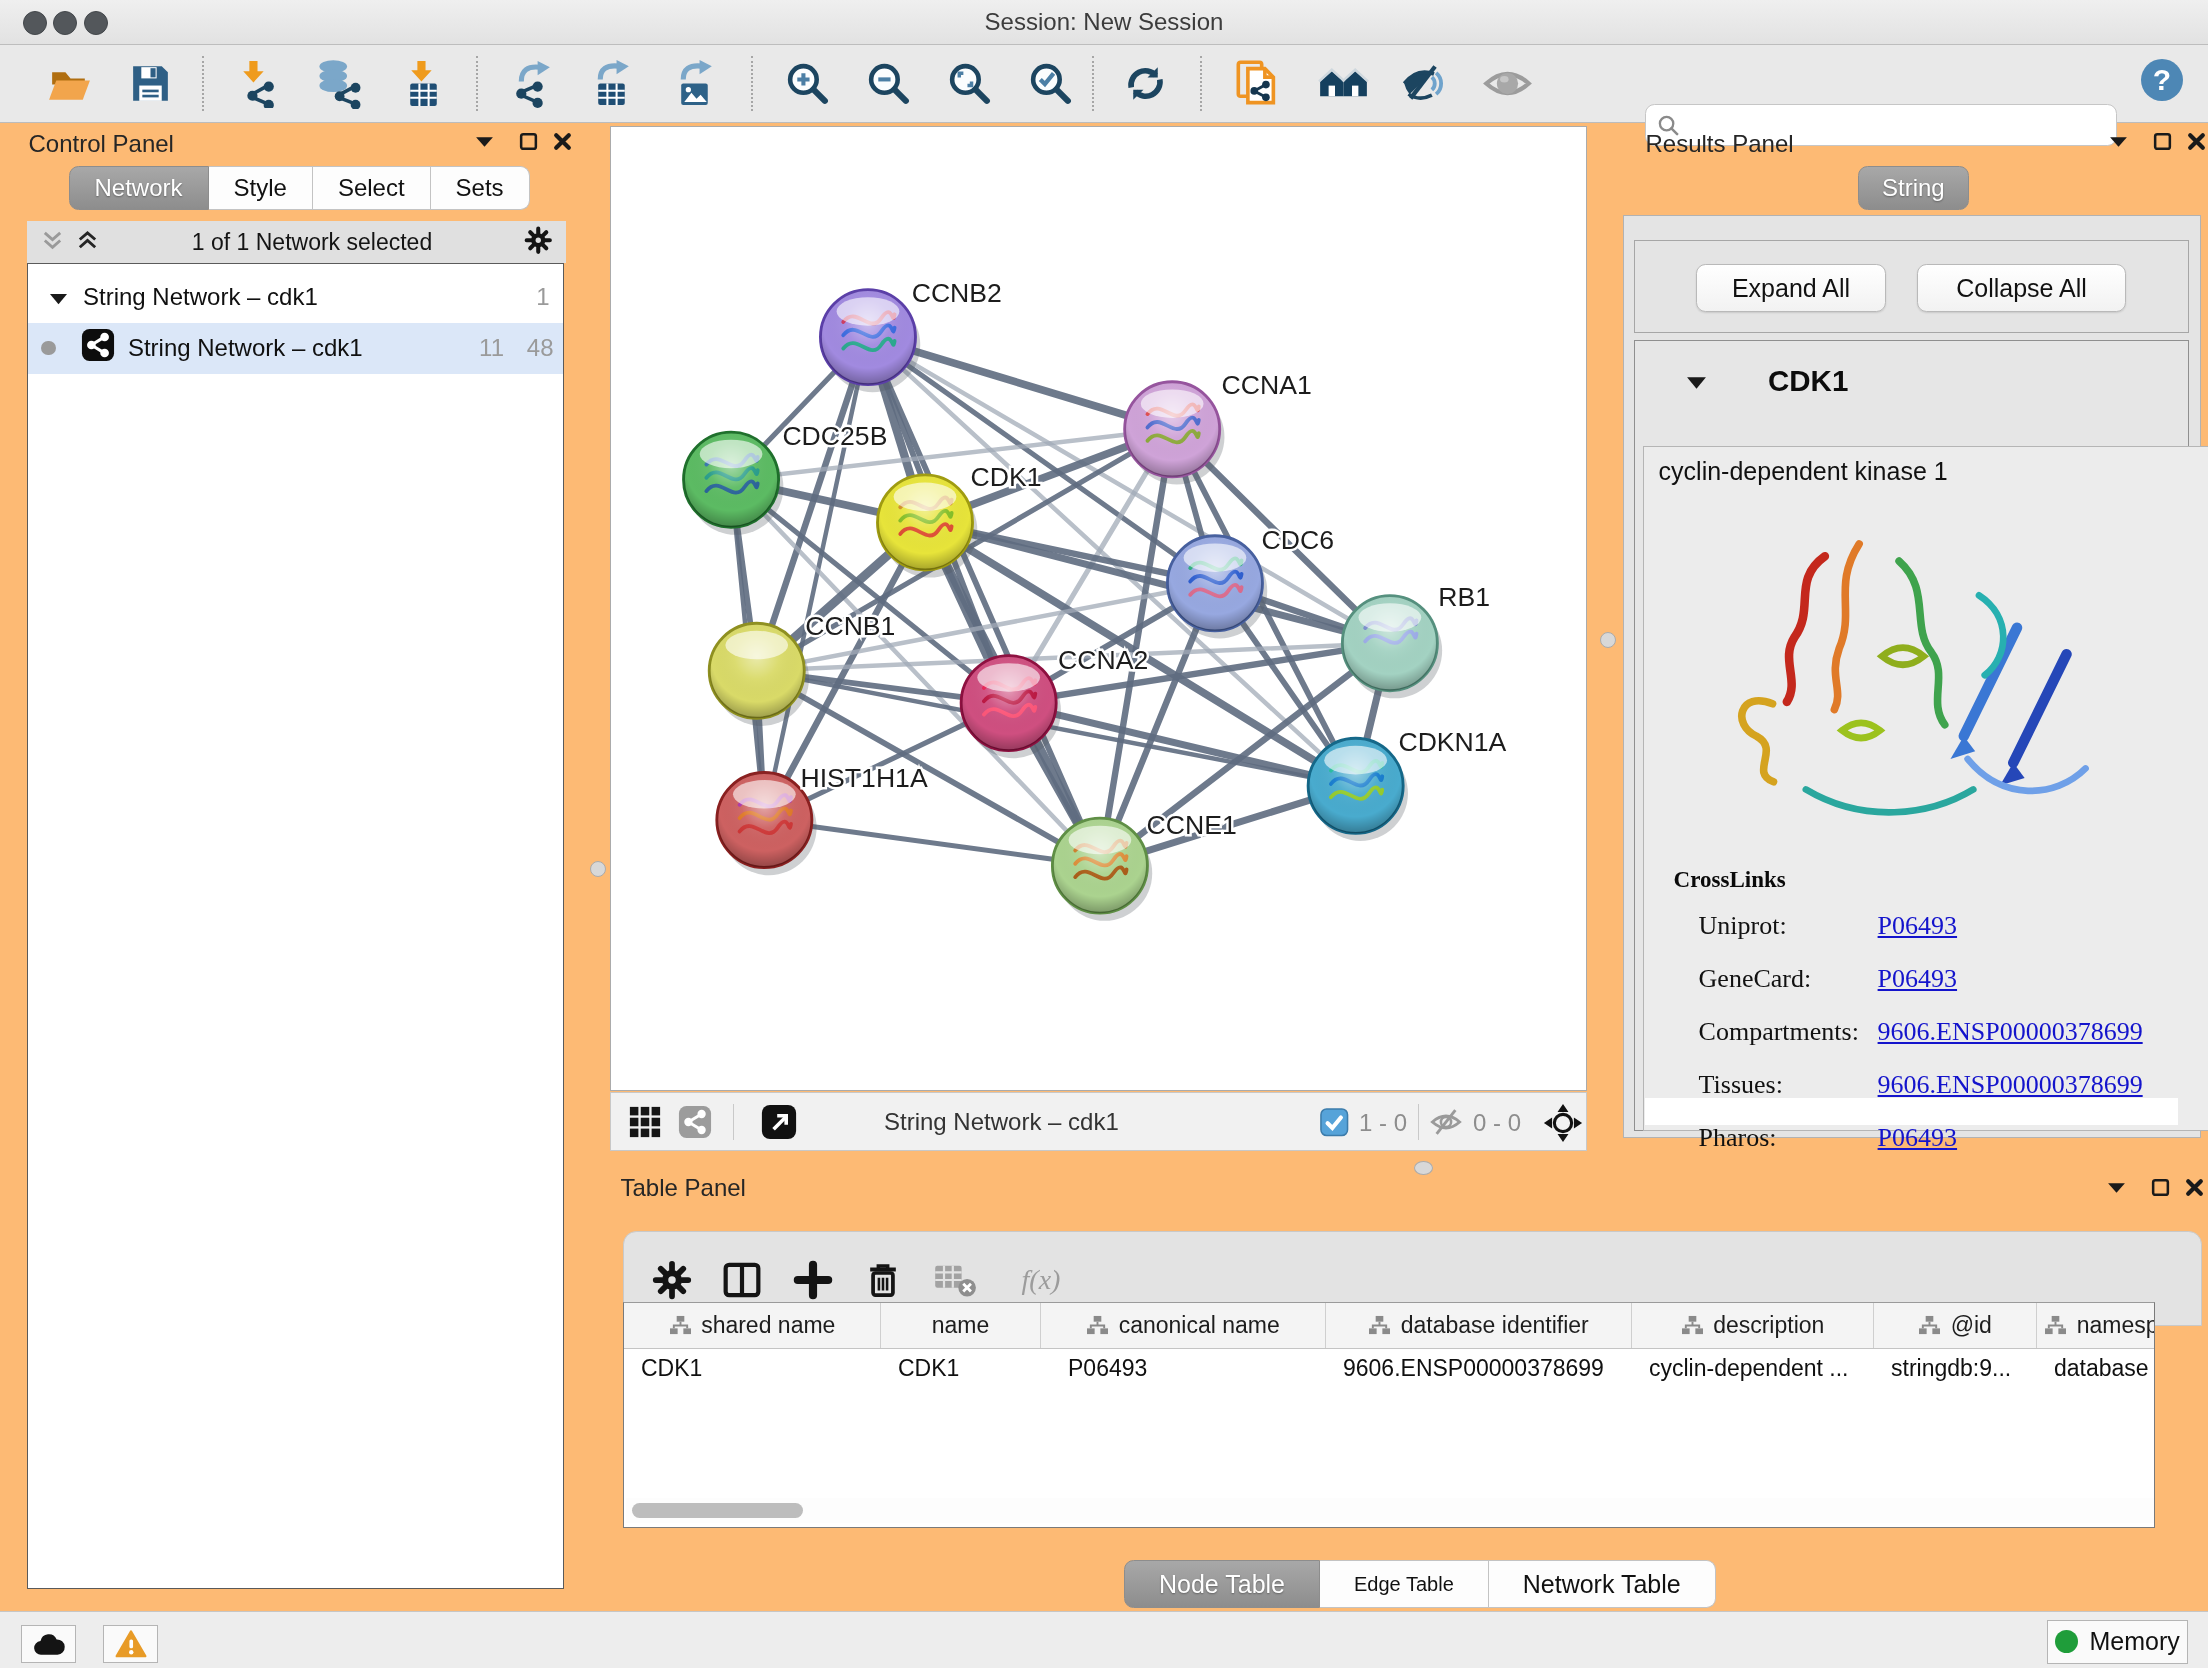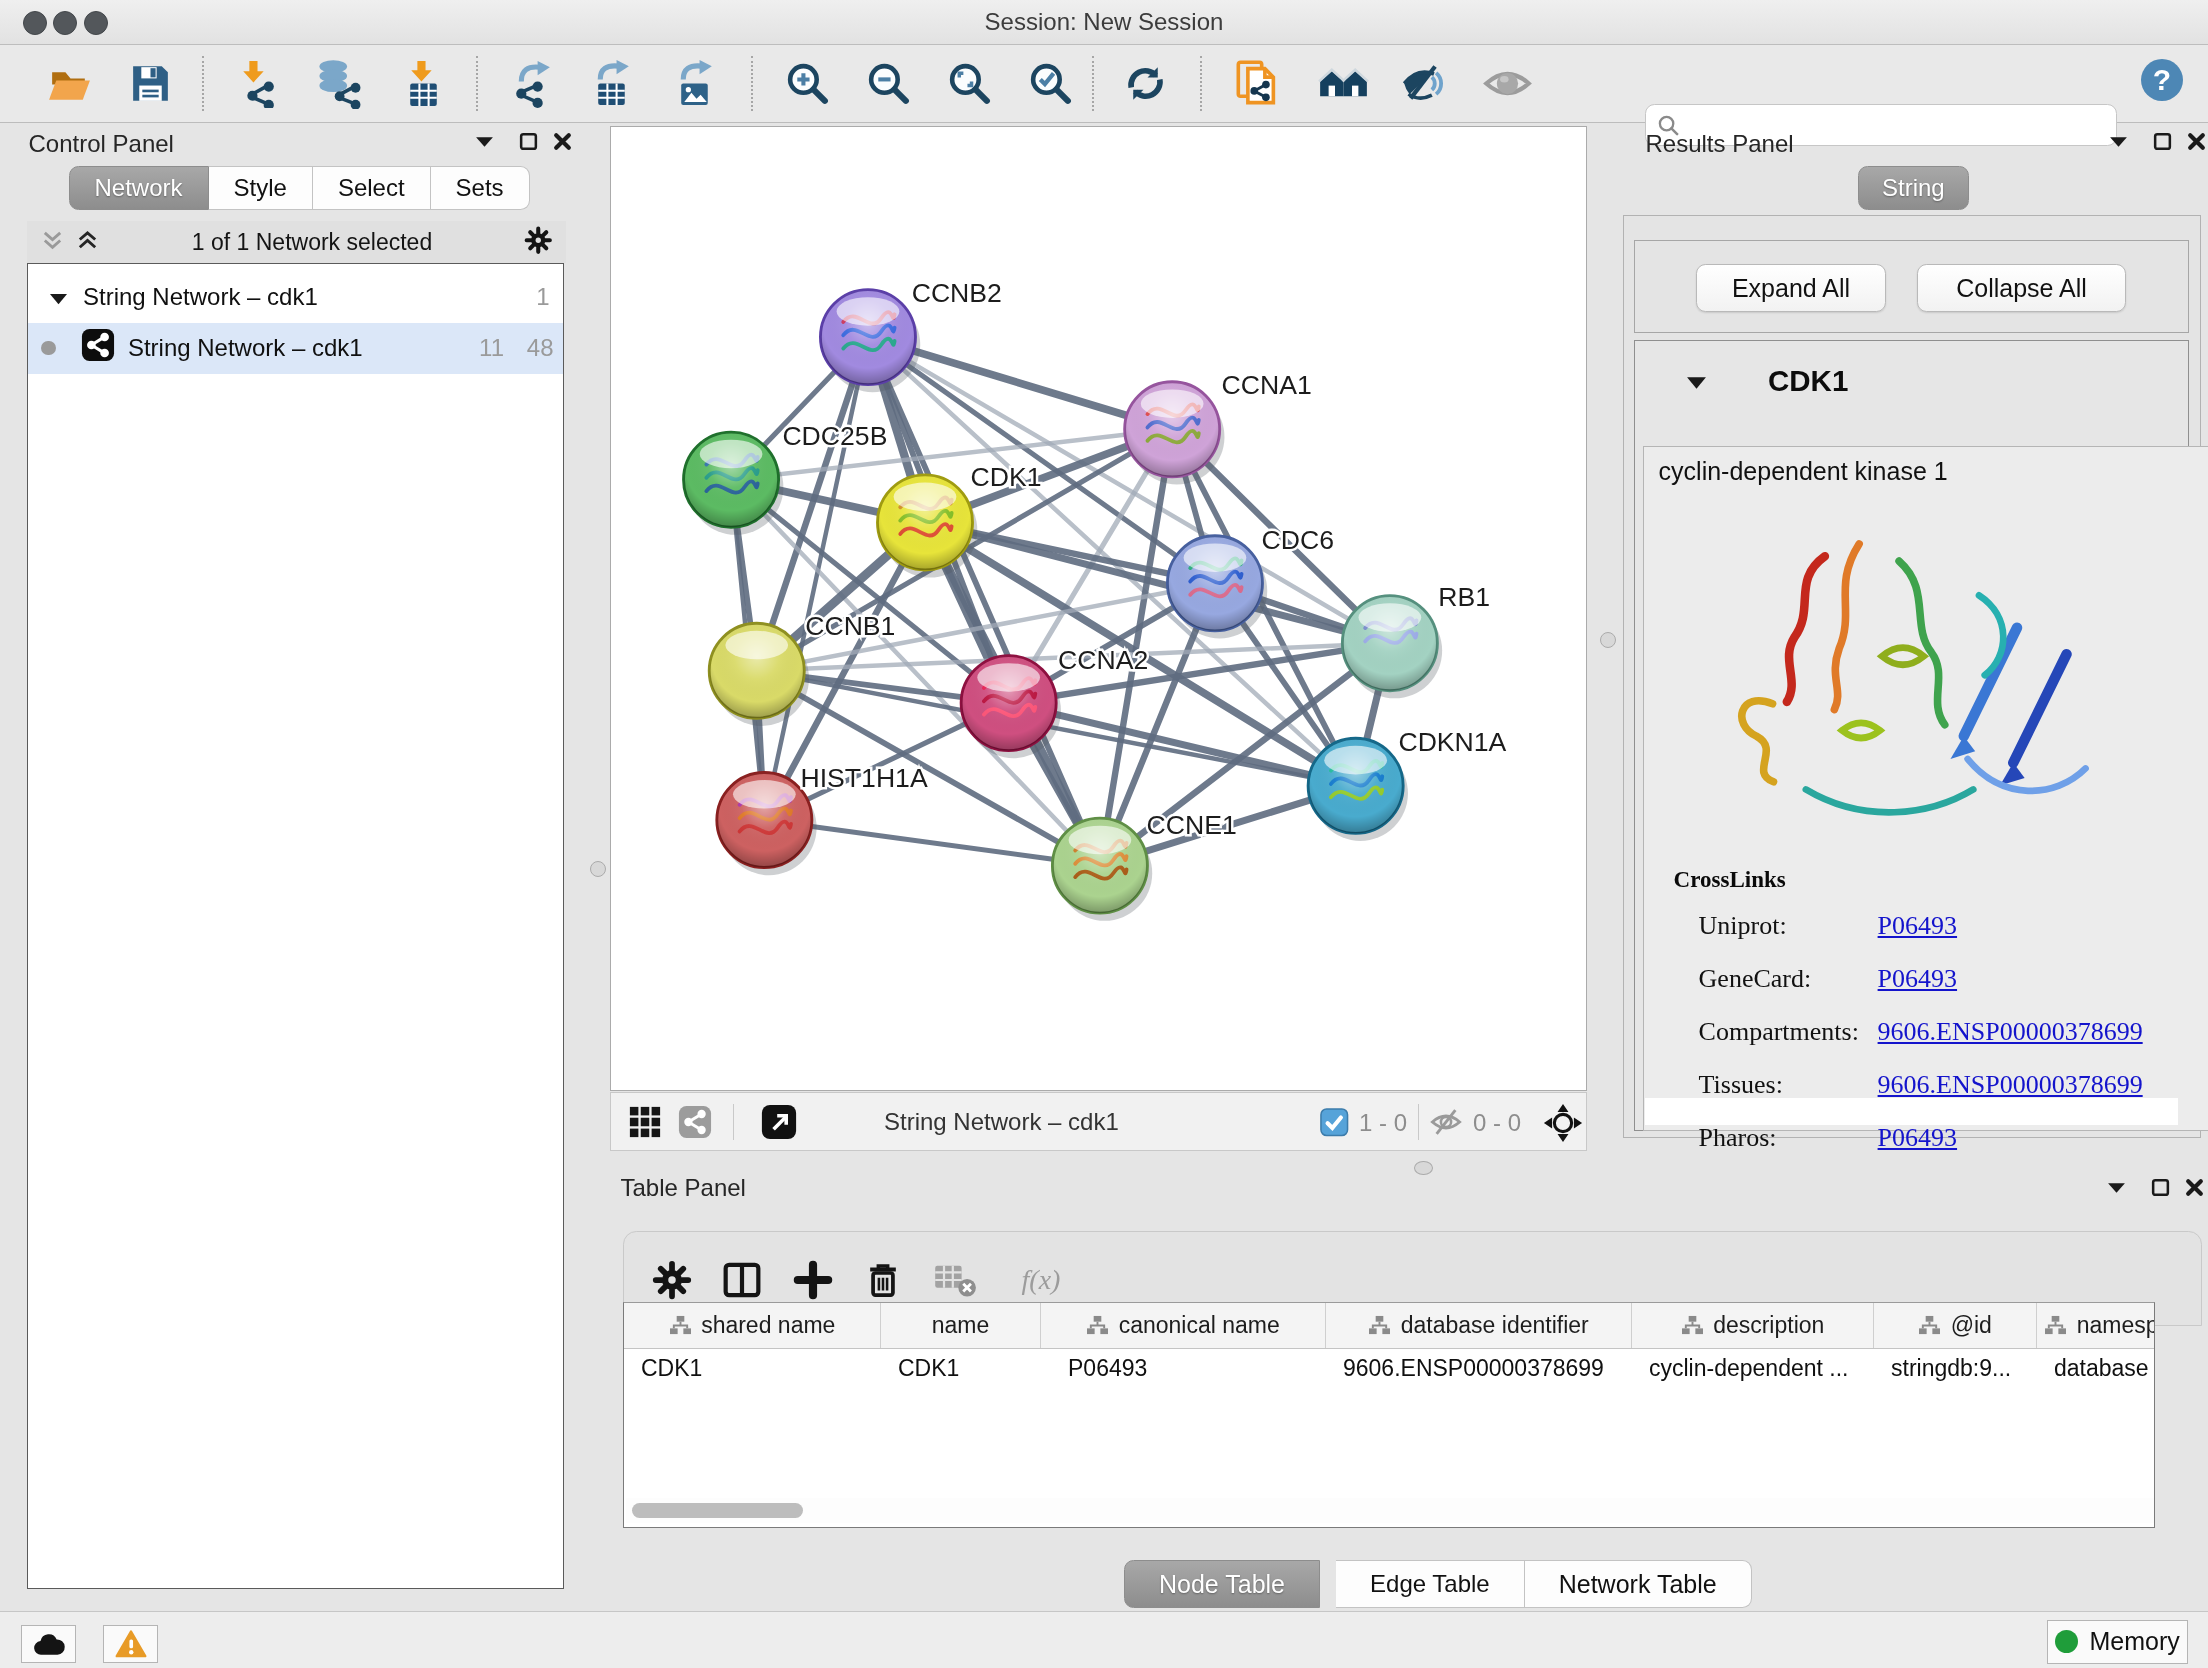--- a/index.html
+++ b/index.html
@@ -1,16 +1,16 @@
 <!DOCTYPE html>
 <html style="font-size:15px"><head>
 <meta charset="utf-8">
 <style>
   html,body{margin:0;padding:0;background:#bfbfbf;}
-  .app{position:relative;width:2208px;height:1668px;background:#e5e5e5;font-family:"Liberation Sans",sans-serif;overflow:hidden;}
+  .app{position:relative;width:2208px;height:1668px;background:#fdba74;font-family:"Liberation Sans",sans-serif;overflow:hidden;}
   .abs{position:absolute;}
   
   .titlebar{position:absolute;left:0;top:0;width:2208px;height:44px;background:linear-gradient(#efefef,#e2e2e2);border-bottom:1px solid #bdbdbd;}
   .tl{position:absolute;top:10.5px;width:22px;height:22px;border-radius:50%;background:#53575b;border:1px solid #43474b;}
   .wintitle{position:absolute;top:7.6px;left:0;width:100%;text-align:center;font-size:24px;color:#3c3c3c;}
   
   .toolbar{position:absolute;left:0;top:45px;width:2208px;height:77px;background:#e9e9e9;border-bottom:1px solid #bcbcbc;}
   .tbtn{position:absolute;top:13.3px;width:51px;height:51px;display:flex;align-items:center;justify-content:center;}
   .tsep{position:absolute;top:11.4px;height:55px;border-left:2.9px dotted #a6a6a6;}
   .search{position:absolute;left:1645px;top:59px;width:472px;height:42px;background:#fff;border:1.9px solid #c6c6c6;border-radius:9.5px;display:flex;align-items:center;padding-left:11.4px;box-sizing:border-box;}
@@ -701,21 +701,21 @@
       <div class="td" style="width:242px;">cyclin-dependent ...</div>
       <div class="td" style="width:163px;">stringdb:9...</div>
       <div class="td" style="width:166px;">database</div>
     </div>
     <div style="position:absolute;left:1.9px;bottom:3.8px;width:1571px;height:25px;background:#fdfdfd;">
       <div style="position:absolute;left:5.7px;top:4.8px;width:171px;height:15px;border-radius:7.6px;background:#bdbdbd;"></div>
     </div>
   </div>
   <div class="seg abs" style="left:1124px;top:1560px;">
     <div class="tab active" style="padding:0 34px;height:46px;line-height:46px;font-size:25px;">Node Table</div>
-    <div class="tab" style="padding:0 34px;height:46px;line-height:46px;font-size:24px;margin-left:16px;">Edge Table</div>
+    <div class="tab" style="padding:0 34px;height:46px;line-height:46px;font-size:20px;">Edge Table</div>
     <div class="tab" style="padding:0 34px;height:46px;line-height:46px;font-size:25px;">Network Table</div>
   </div>
 
   <div class="statusbar">
     <div class="sbtn" style="left:21px;">
       <svg width="34" height="25" viewBox="0 0 40 28">
           <path d="M11 26 a8 8 0 0 1 -1-16 a10 10 0 0 1 19-2 a7.5 7.5 0 0 1 1 18z" fill="#141414"></path>
         </svg>
     </div>
     <div class="sbtn" style="left:103px;">

